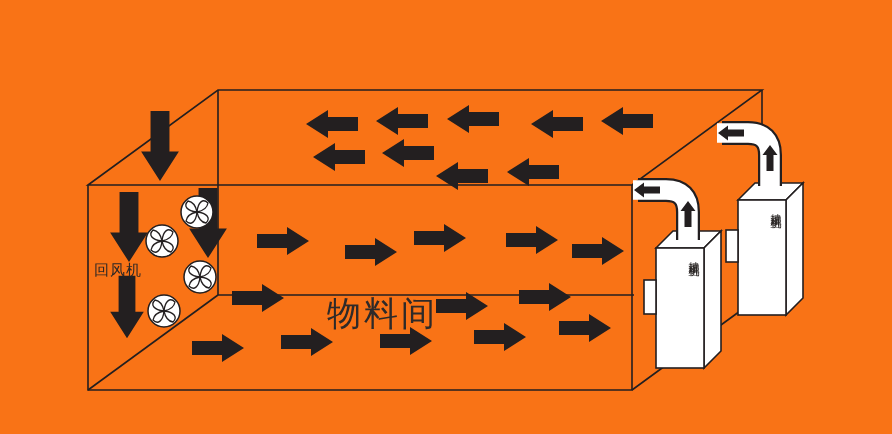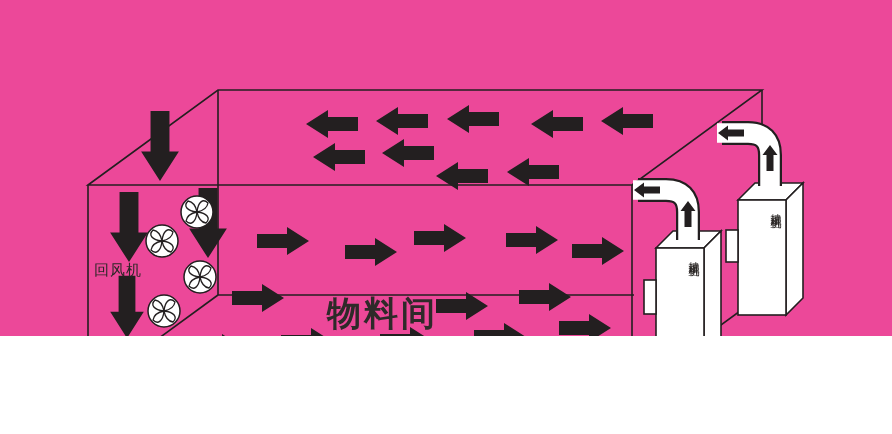--- a/index.html
+++ b/index.html
@@ -1,21 +1,21 @@
 <!DOCTYPE html>
 <html><head>
 <meta charset="utf-8">
 <style>
   html,body{margin:0;padding:0;background:#ffffff;}
   body{font-family:"Liberation Sans","DejaVu Sans",sans-serif;}
-  .stage{position:relative;width:892px;height:336px;background:#ec4899;overflow:hidden;}
+  .stage{position:relative;width:892px;height:434px;background:#f97316;overflow:hidden;}
   .stage svg{position:absolute;left:0;top:0;}
   .lbl{position:absolute;color:#2b2726;user-select:none;}
   .lbl-return-fan{left:94px;top:261px;font-size:15px;letter-spacing:1px;}
-  .lbl-room{left:327px;top:291px;font-size:34px;font-weight:bold;letter-spacing:3px;color:#2e2a29;}
+  .lbl-room{left:327px;top:291px;font-size:34px;font-weight:normal;letter-spacing:3px;color:#2e2a29;}
   .lbl-vert{writing-mode:vertical-rl;text-orientation:upright;font-size:11px;line-height:13px;letter-spacing:1px;color:#2b2726;}
   .lbl-dehum-front{left:687px;top:253px;height:80px;}
   .lbl-dehum-back{left:769px;top:205px;height:80px;}
 </style>
 </head>
 <body>
 
 <div class="stage">
 
   <svg width="892" height="434" viewBox="0 0 892 434">

